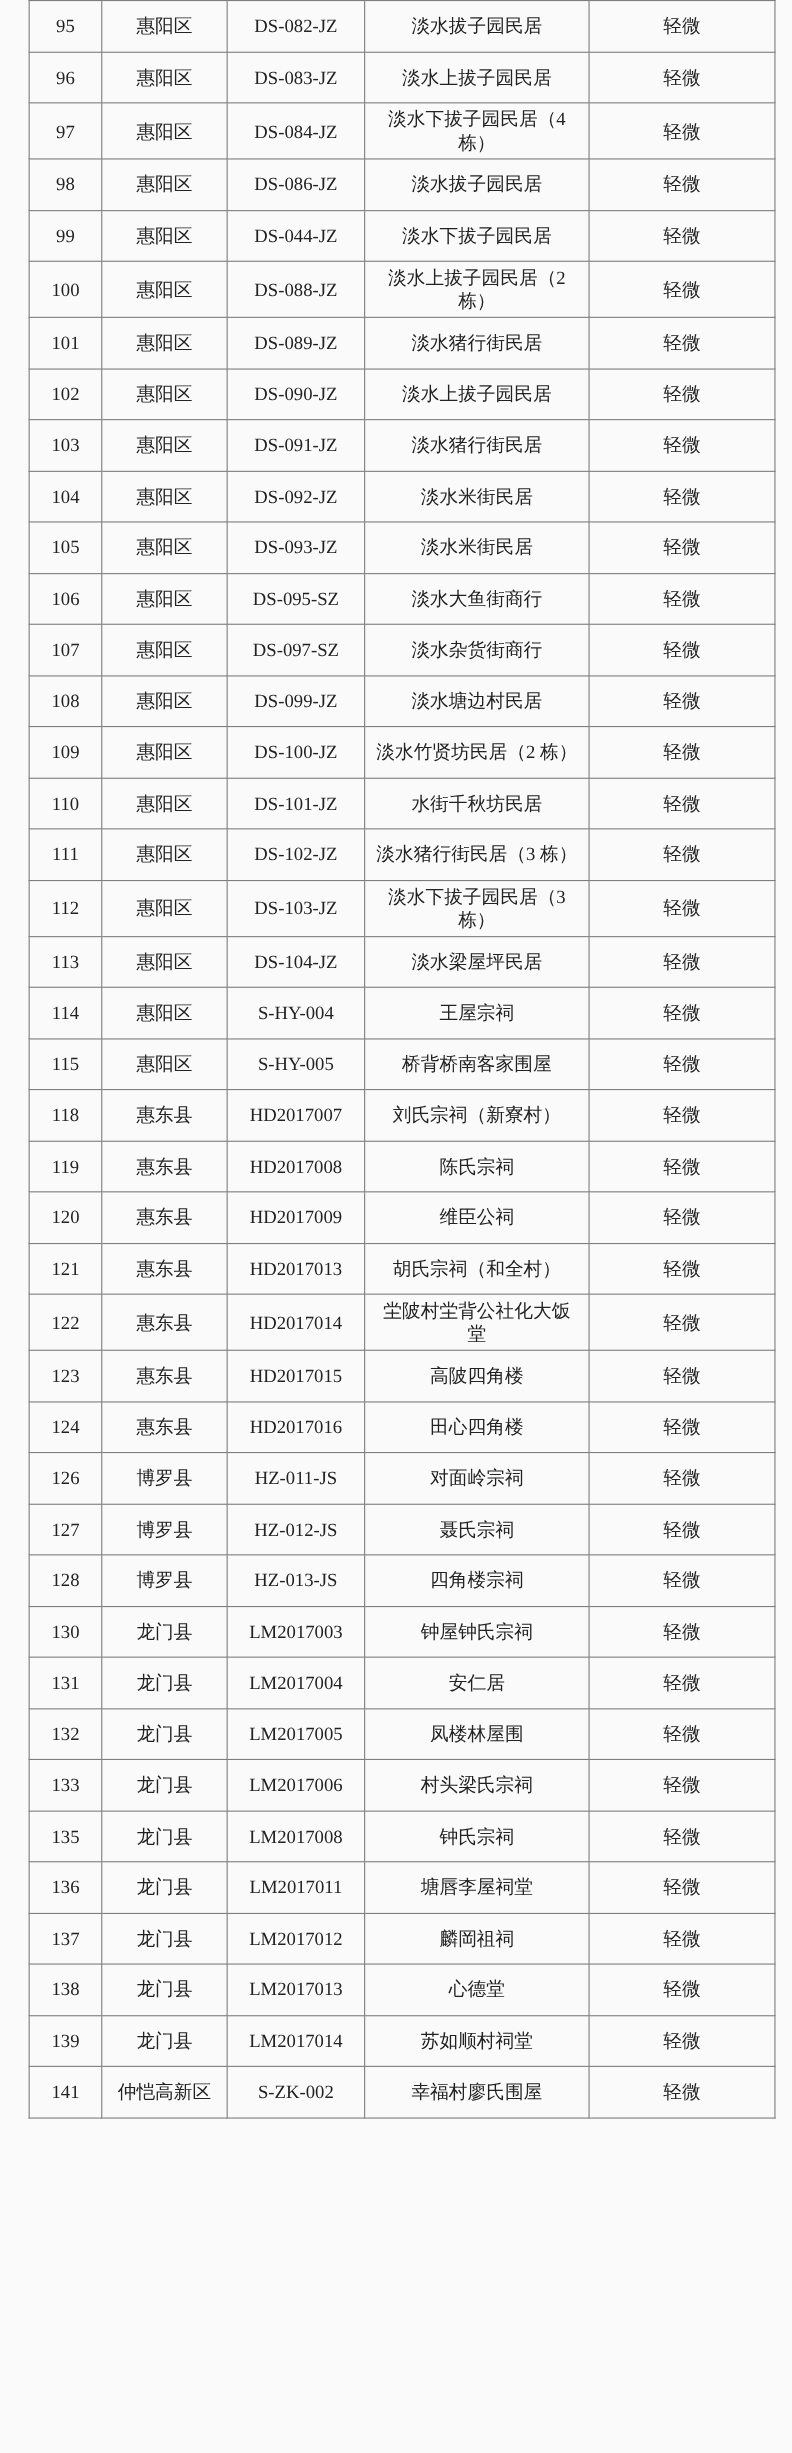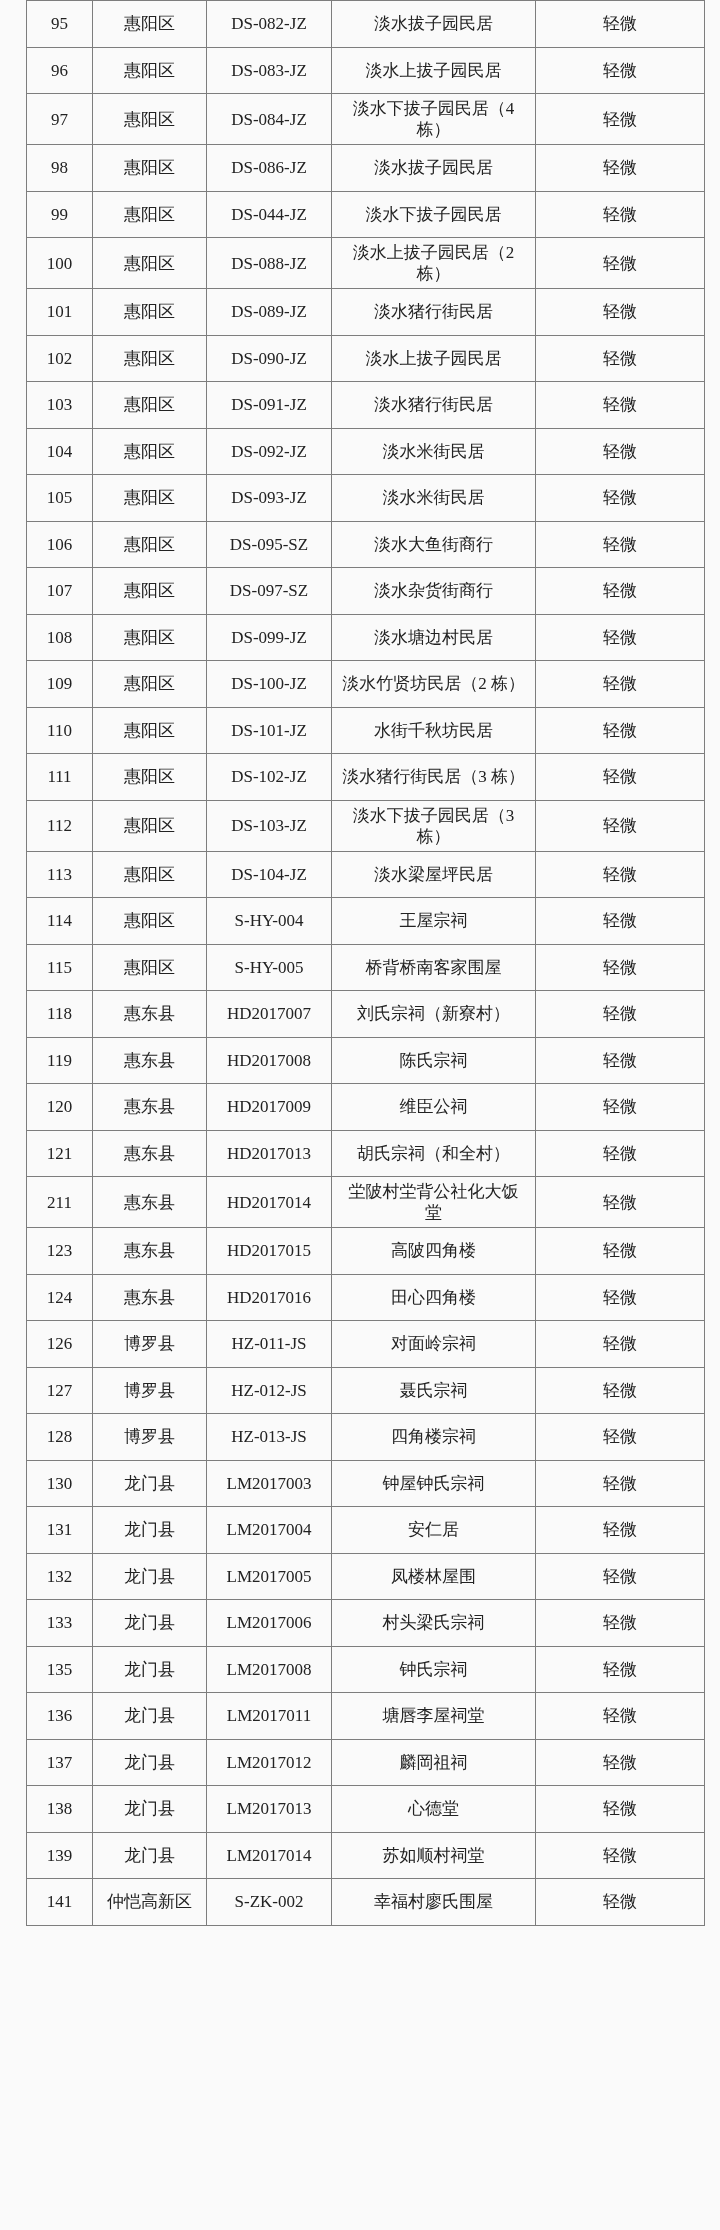--- a/index.html
+++ b/index.html
@@ -228,21 +228,21 @@
           <td class="cell-status">轻微</td>
         </tr>
         <tr>
           <td class="cell-no">121</td>
           <td class="cell-district">惠东县</td>
           <td class="cell-code">HD2017013</td>
           <td class="cell-name">胡氏宗祠（和全村）</td>
           <td class="cell-status">轻微</td>
         </tr>
         <tr class="tall">
-          <td class="cell-no">211</td>
+          <td class="cell-no">122</td>
           <td class="cell-district">惠东县</td>
           <td class="cell-code">HD2017014</td>
           <td class="cell-name">坣陂村坣背公社化大饭
 堂</td>
           <td class="cell-status">轻微</td>
         </tr>
         <tr>
           <td class="cell-no">123</td>
           <td class="cell-district">惠东县</td>
           <td class="cell-code">HD2017015</td>

